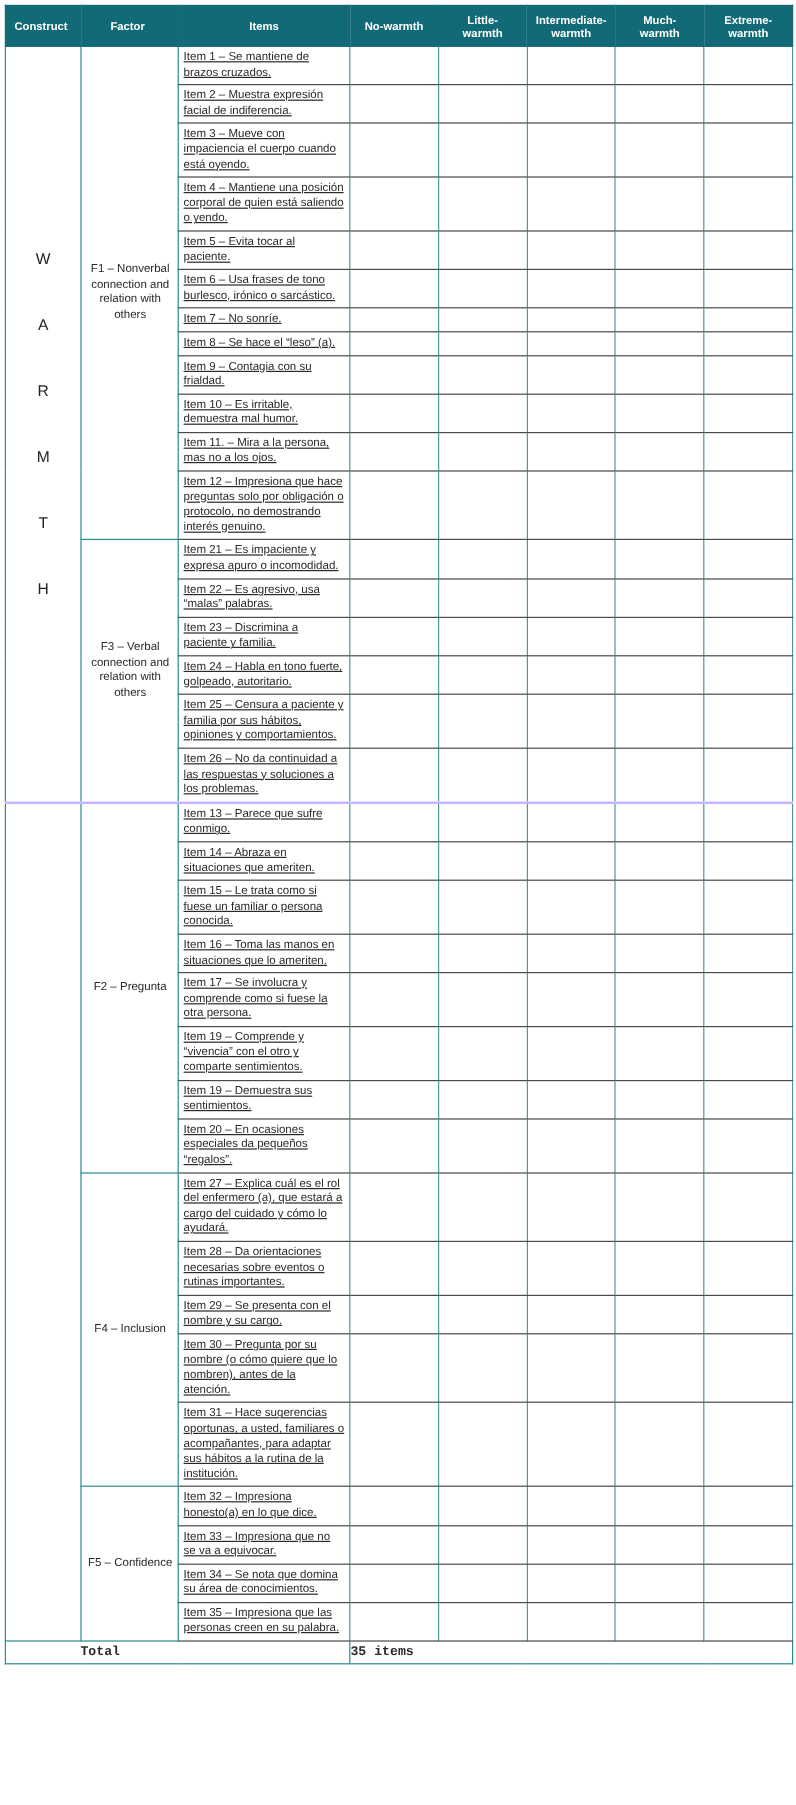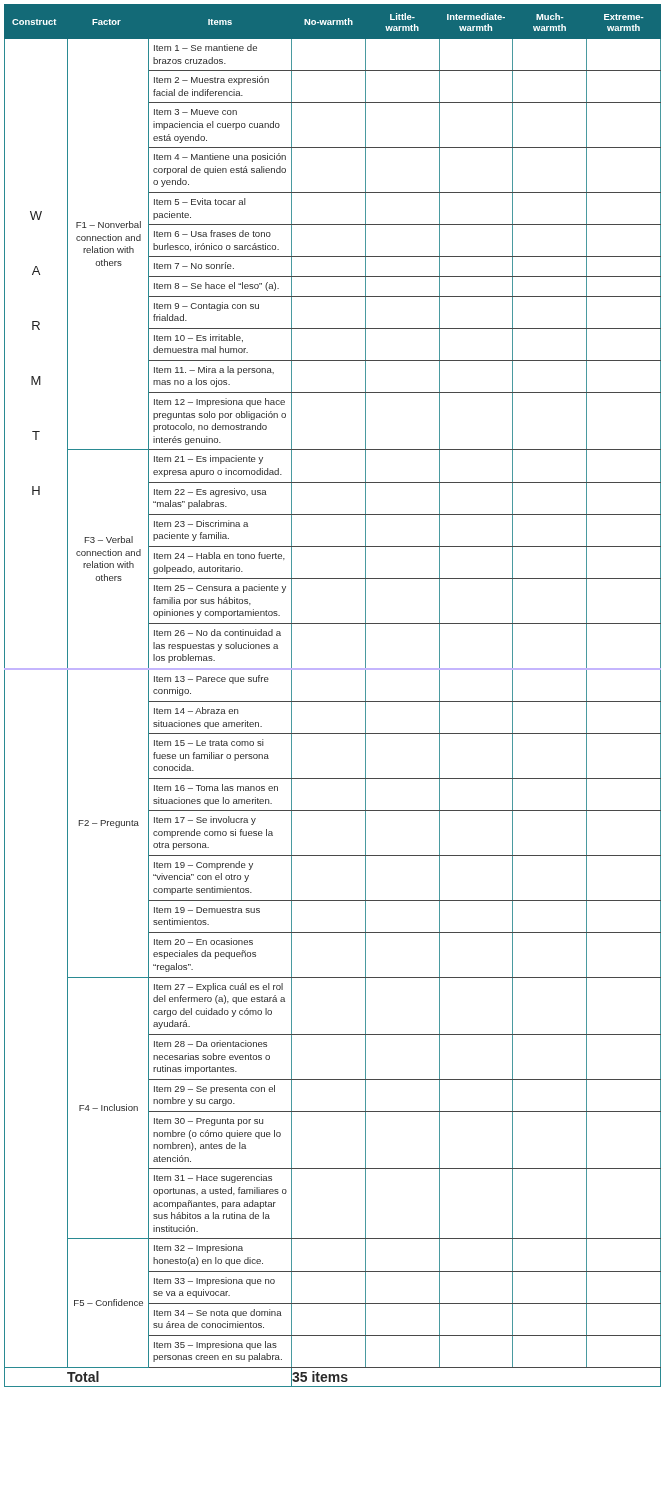--- a/index.html
+++ b/index.html
@@ -9,28 +9,28 @@
   col.c-construct { width: 63px; }
   col.c-factor { width: 81px; }
   col.c-items { width: 143px; }
   col.c-scale { width: 73.8px; }
   thead th {
     background: #136a77; color: #ffffff; font-weight: bold; font-size: 9.4px; line-height: 11px;
     height: 33px; padding: 0 3px; border: 1px solid #136a77; text-align: center;
   }
   thead th.left { text-align: left; padding-left: 7px; margin-left: 45px; }
   td { border: 1px solid #4a9aa0; vertical-align: top; padding: 0; }
-  td.item { border-top: 1px solid #4a4a4a; border-bottom: 1px solid #4a4a4a; padding: 3px 4px 3px 4px; }
+  td.item { border-top: 1px solid #4a4a4a; border-bottom: 1px solid #4a4a4a; padding: 3px 4px 3px 4px; text-decoration: underline; }
   td.scale { border-top: 1px solid #4a4a4a; border-bottom: 1px solid #4a4a4a; }
   td.factor { vertical-align: middle; padding: 0 3px 0 4px; border-color: #2a8a92; text-align: center; }
   td.construct { vertical-align: middle; text-align: center; border-color: #2a8a92; }
   .letters { display: flex; flex-direction: column; align-items: center; }
   .letters span { font-size: 13px; line-height: 15px; margin: 20px 0; color: #222; }
   tr.split td { border-top: 2px solid #c4b5fd; }
-  tfoot td { border: 1px solid #2a8a92; height: 18px; font-weight: bold; font-size: 14px; vertical-align: middle; }
+  tfoot td { border: 1px solid #2a8a92; height: 18px; font-weight: bold; font-size: 11px; vertical-align: middle; font-family: Liberation Mono, monospace; }
   tfoot td.total-label { text-align: left; padding-left: 62px; }
   tfoot td.total-value { text-align: left; }
 </style>
 </head>
 <body>
 
 <div class="wrap">
   <table>
     <colgroup>
       <col class="c-construct">

